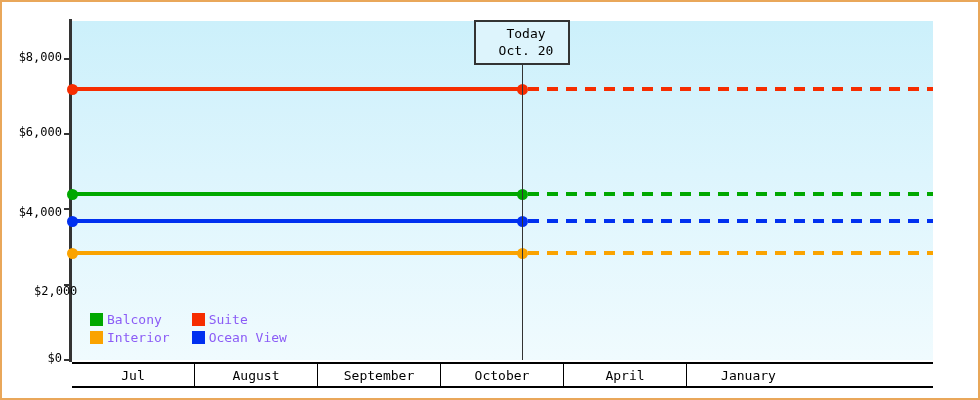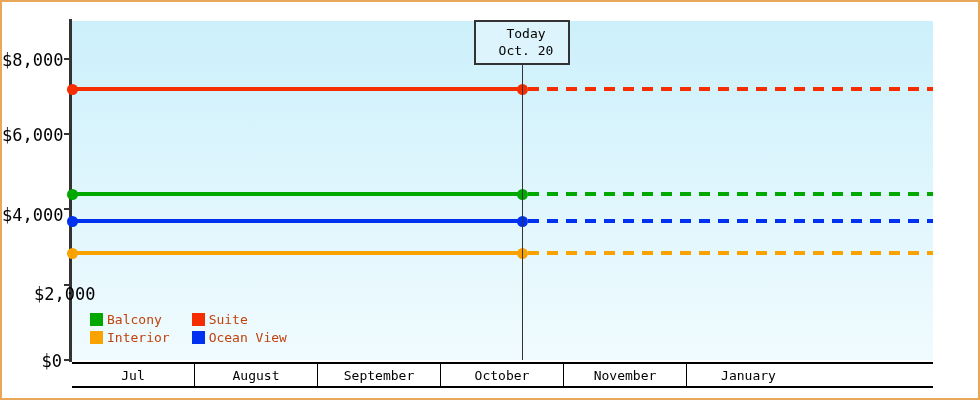--- a/index.html
+++ b/index.html
@@ -39,21 +39,21 @@
   .y-tick {
     position: absolute;
     left: 62px;
     width: 7px; height: 2px;
     background: #333333;
   }
   .y-label-holder {
     position: absolute;
     left: 0; width: 60px;
     text-align: right;
-    font-size: 17px;
+    font-size: 12px;
     color: #000000;
     font-family: "DejaVu Sans Mono", monospace;
   }
   .seg-solid {
     position: absolute;
     height: 4px;
     border-radius: 0px;
   }
   .seg-dashed {
     position: absolute;
@@ -89,21 +89,21 @@
     left: 88px; top: 310px;
     display: grid;
     grid-template-columns: auto auto;
     grid-column-gap: 22px;
     grid-row-gap: 3px;
   }
   .legend-item {
     display: flex;
     align-items: center;
     font-size: 13px;
-    color: #c2410c;
+    color: #8b5cf6;
     white-space: nowrap;
   }
   .legend-swatch {
     width: 13px; height: 13px;
     margin-right: 4px;
     flex: none;
   }
 
   
   #month-band {
@@ -192,17 +192,17 @@
         <span class="legend-swatch" style="background: rgb(0, 48, 240);"></span>
         <span>Ocean View</span>
       </div>
     </div>
 
   <div id="month-band">
       <div class="month-cell" style="width: 123px;">Jul</div>
       <div class="month-cell" style="width: 123px;">August</div>
       <div class="month-cell" style="width: 123px;">September</div>
       <div class="month-cell" style="width: 123px;">October</div>
-      <div class="month-cell" style="width: 123px;">November</div>
+      <div class="month-cell" style="width: 123px;">April</div>
       <div class="month-cell" style="width: 123px;">January</div>
     </div>
 
 </div>
 
 </body></html>

